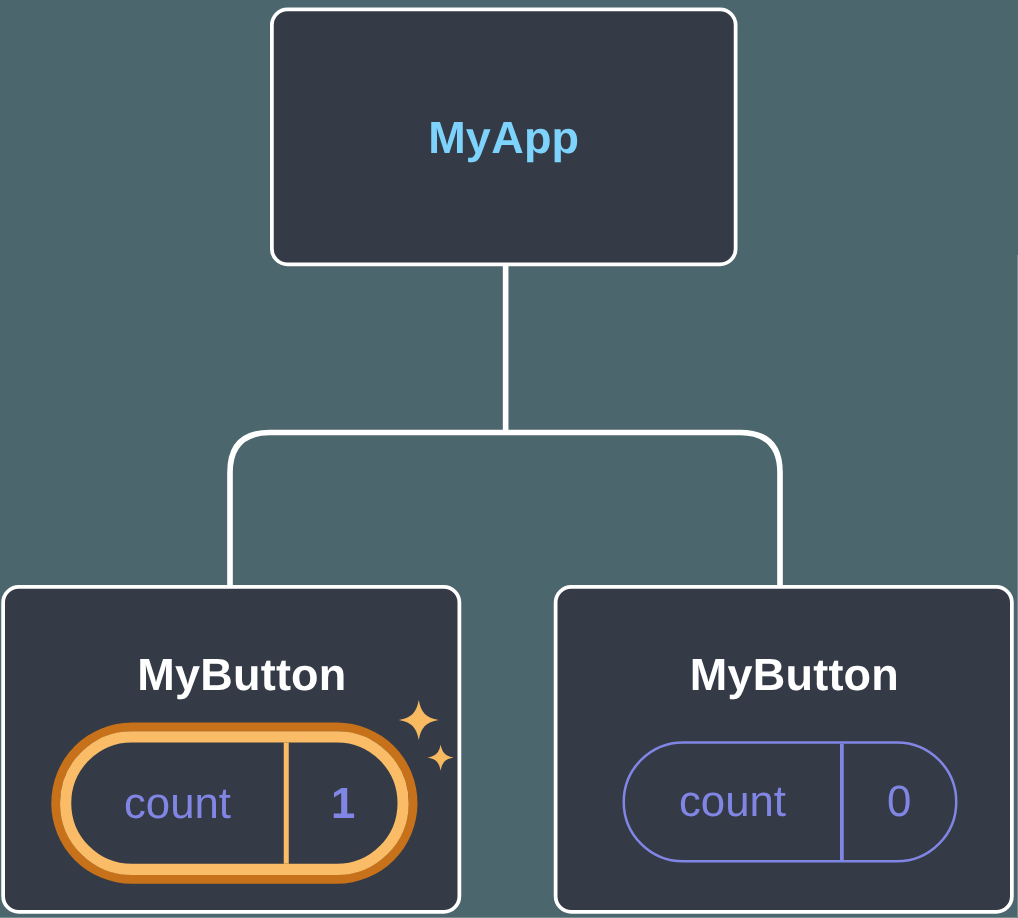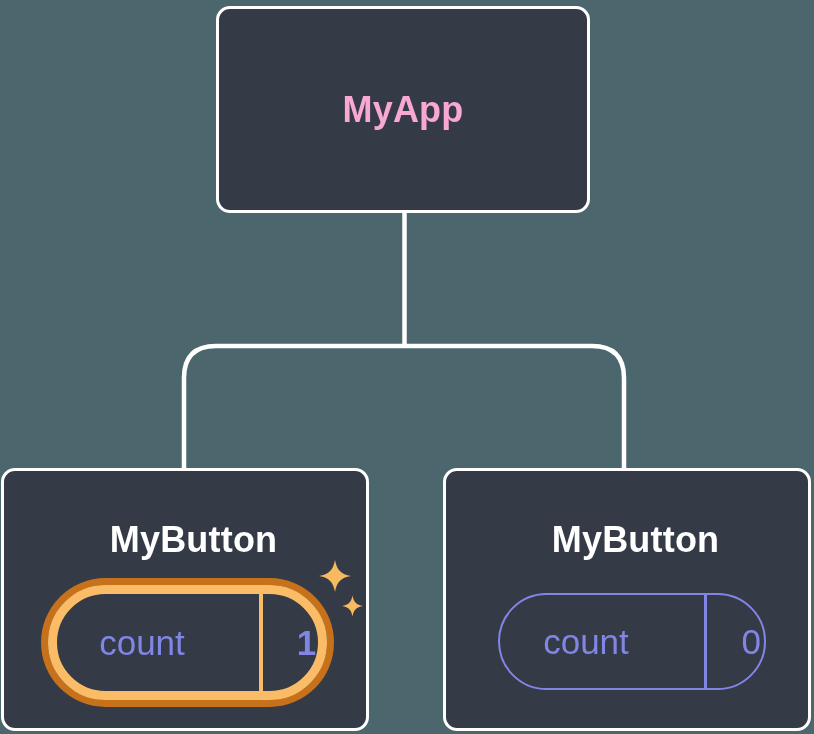--- a/index.html
+++ b/index.html
@@ -40,32 +40,31 @@
     left: 0; right: 0;
     top: 48px;
     text-align: center;
     color: #ffffff;
     font-size: 36px;
     font-weight: 700;
     letter-spacing: 0.2px;
     margin-left: 17px;
   }
   .node-root .node-title-root {
-    color: #f9a8d4;
+    color: #7dd3fc;
     font-size: 36px;
     font-weight: 700;
     letter-spacing: 0.2px;
   }
   .pill {
     position: absolute;
     box-sizing: border-box;
     border-radius: 999px;
     display: flex;
     align-items: stretch;
-    gap: 32px;
   }
   .pill-highlighted {
     left: 44px; top: 114px;
     width: 279px; height: 115px;
     border: 9px solid var(--highlight-gold);
     box-shadow: 0 0 0 7px var(--highlight-dark-orange);
   }
   .pill-plain {
     left: 52px; top: 122px;
     width: 268px; height: 97px;

